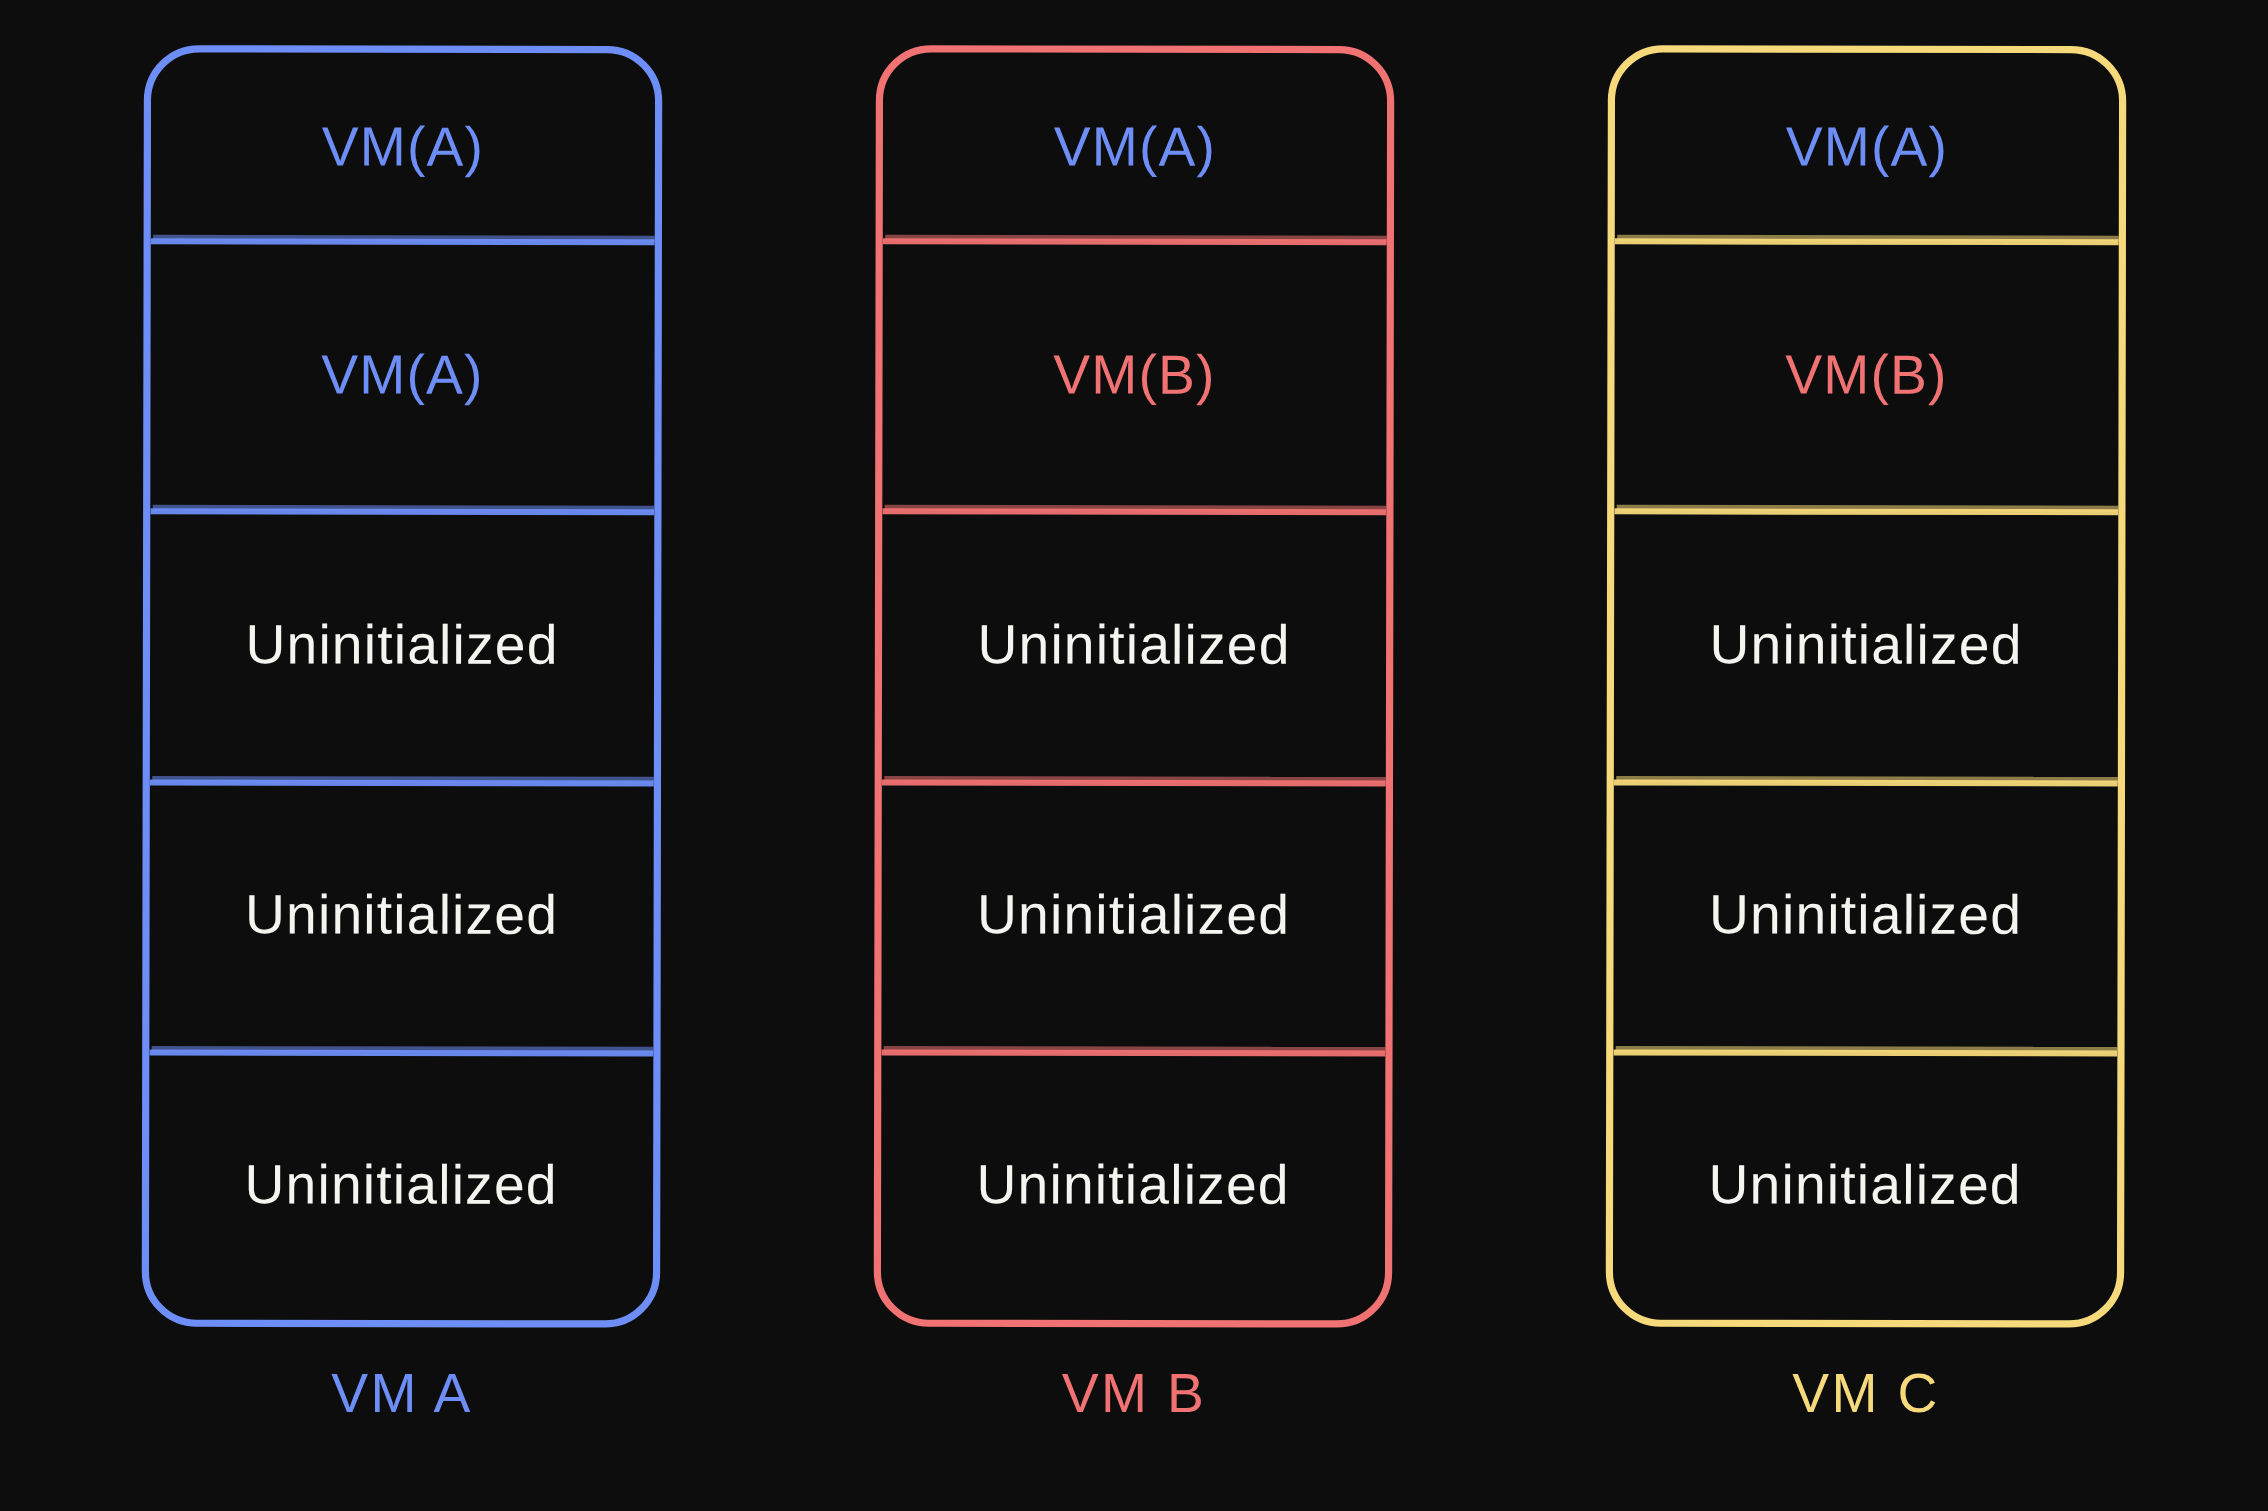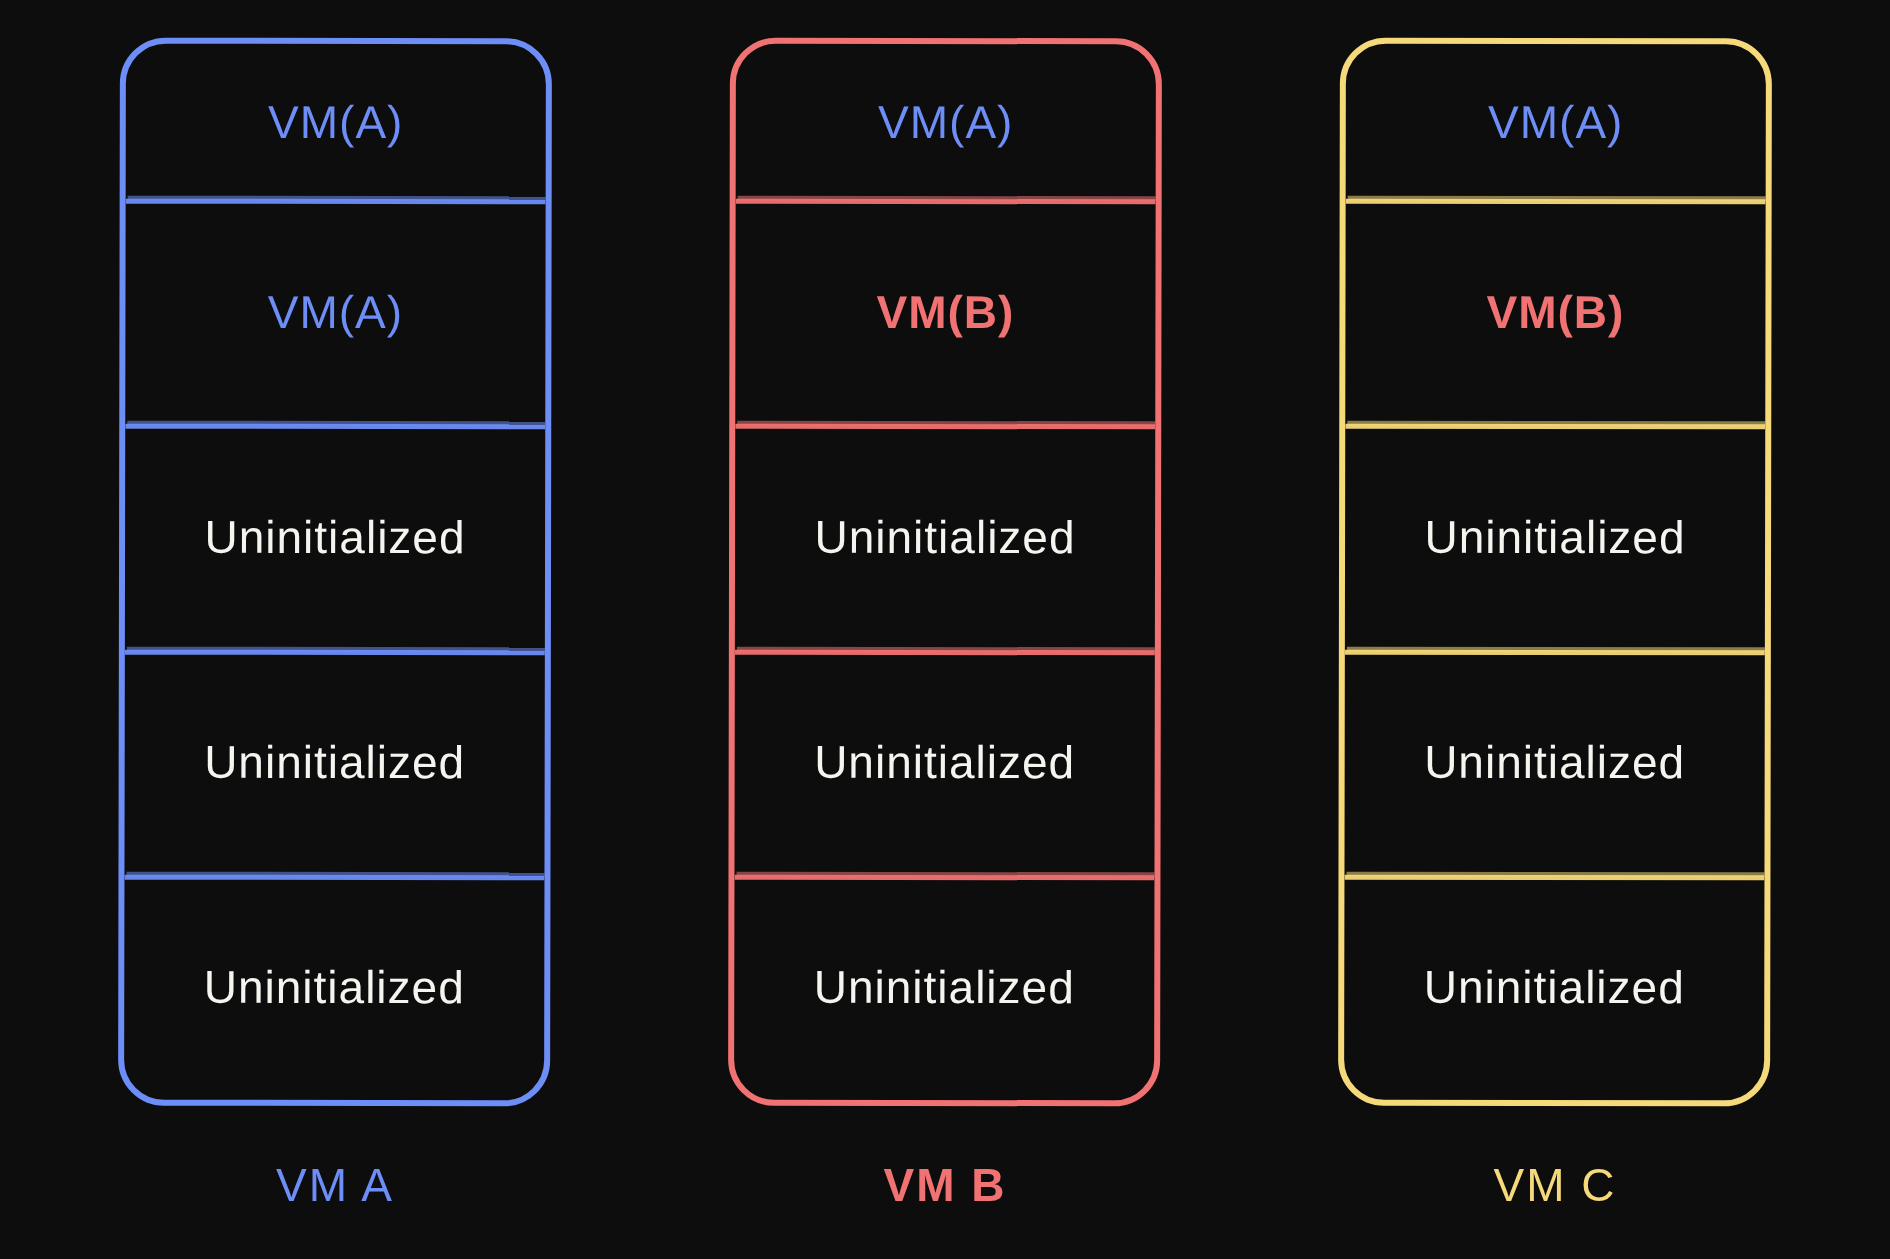--- a/index.html
+++ b/index.html
@@ -70,26 +70,26 @@
     transform: translateX(2px);
   }
   .blue  .slot + .slot::before, .blue  .slot + .slot::after { border-color: var(--blue); }
   .red   .slot + .slot::before, .red   .slot + .slot::after { border-color: var(--red); }
   .yellow .slot + .slot::before, .yellow .slot + .slot::after { border-color: var(--yellow); }
 
   
   .slot.first { flex: 0 0 155px; }
 
   .txt-blue   { color: var(--blue); }
-  .txt-red    { color: var(--red); font-weight: bold; }
+  .txt-red    { color: var(--red); }
   .txt-yellow { color: var(--yellow); text-align: center; }
   .txt-white  { color: var(--white); }
 
   .vm-title {
-    margin-top: 52px;
+    margin-top: 28px;
     font-size: 46px;
     letter-spacing: 2px;
   }
 </style>
 </head>
 <body>
 
 <div class="stage">
 
   <div class="col-wrap">

